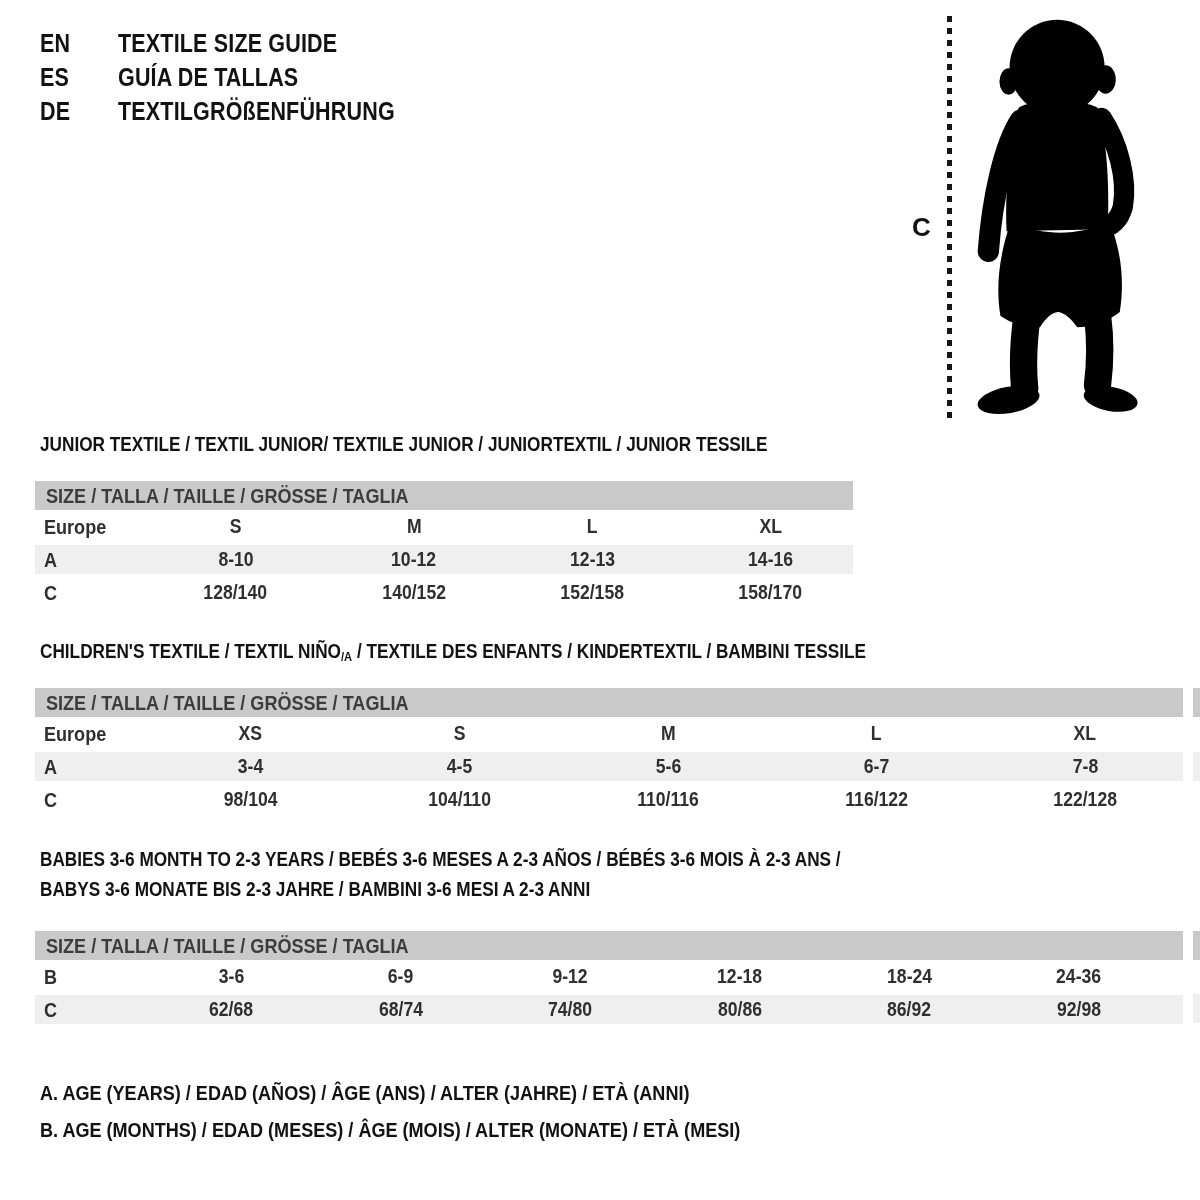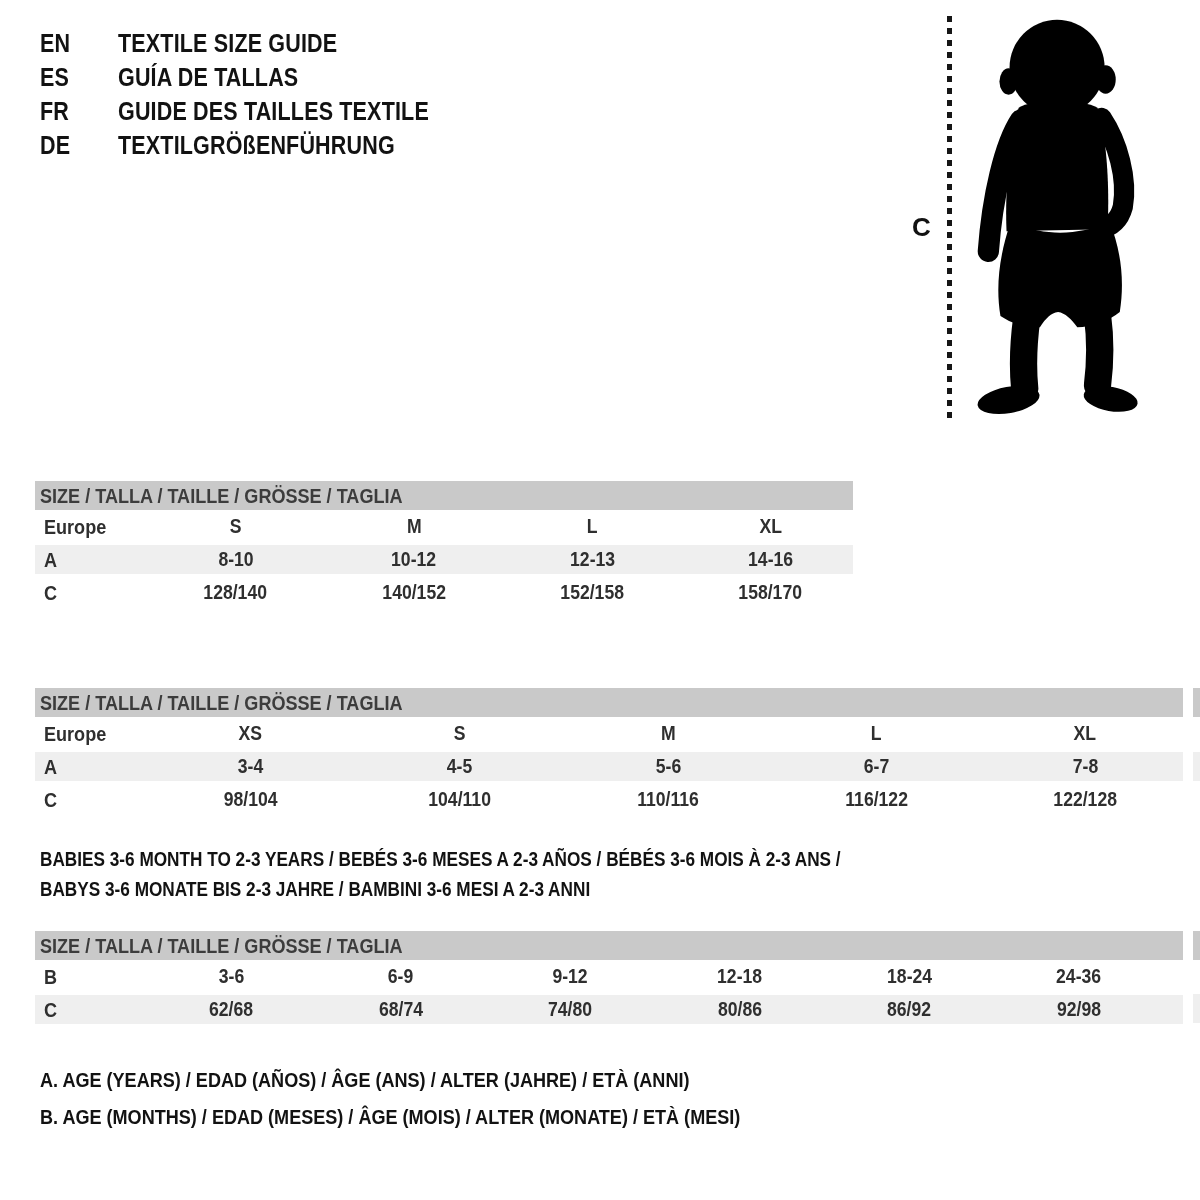--- a/index.html
+++ b/index.html
@@ -39,57 +39,53 @@
   .t-children{top:640px;}
   .t-babies{top:844px;line-height:30px;}
 
   
   .tbl{position:absolute;left:35px;}
   .tbl-junior{top:481px;width:818px;}
   .tbl-children{top:688px;width:1148px;}
   .tbl-babies{top:931px;width:1148px;}
   .tbl-head{
     height:29px;background:var(--table-header-bg);display:flex;align-items:center;
-    padding-left:5px;font-size:21px;font-weight:700;color:var(--bar-text);
+    padding-left:11px;font-size:21px;font-weight:700;color:var(--bar-text);
   }
   .tr{display:flex;height:33px;align-items:center;font-size:20px;font-weight:700;color:var(--table-text);gap:13px;}
   .tr.shaded{background:var(--row-shaded-bg);box-shadow:inset 0 2px 0 #fff,inset 0 -2px 0 #fff;}
   .tl{width:105px;flex:0 0 105px;padding-left:9px;font-size:21px;}
   .td{flex:1;display:flex;justify-content:center;}
   .tbl-babies .tr{padding-right:26px;}
   .tbl-babies.tbl .tr.shaded{padding-right:26px;}
 
   
   .sliver{position:absolute;left:1193px;width:7px;}
   .sliver.s1{top:688px;height:29px;background:var(--table-header-bg);}
   .sliver.s2{top:752px;height:29px;background:var(--row-shaded-bg);}
   .sliver.s3{top:931px;height:29px;background:var(--table-header-bg);}
   .sliver.s4{top:994px;height:29px;background:var(--row-shaded-bg);}
 
   
   .legend{position:absolute;left:40px;top:1068px;font-size:21px;font-weight:700;}
-  .legend-line{height:37px;display:flex;align-items:flex-start;}
+  .legend-line{height:37px;display:flex;align-items:flex-end;}
 </style>
 </head>
 <body>
 
 <div id="canvas">
 
   <section class="langs">
     <div class="lang-row">
       <span class="lang-code"><span class="cnd">EN</span></span>
       <span class="cnd">TEXTILE SIZE GUIDE</span>
     </div>
     <div class="lang-row">
       <span class="lang-code"><span class="cnd">ES</span></span>
       <span class="cnd">GUÍA DE TALLAS</span>
-    </div>
-    <div class="lang-row">
-      <span class="lang-code"><span class="cnd">FR</span></span>
-      <span class="cnd">GUIDE DES TAILLES TEXTILE</span>
     </div>
     <div class="lang-row">
       <span class="lang-code"><span class="cnd">DE</span></span>
       <span class="cnd">TEXTILGRÖßENFÜHRUNG</span>
     </div>
   </section>
 
   <div class="measure-line"></div>
   <div class="measure-label">C</div>
   <svg class="baby" viewBox="0 0 180 400" aria-hidden="true">
@@ -101,20 +97,21 @@
       <path d="M62,104 C46,128 34,180 30,234" stroke="#000" stroke-width="21" stroke-linecap="round" fill="none"></path>
       <path d="M142,102 C158,126 168,162 163,190 C159,205 150,210 140,212" stroke="#000" stroke-width="20" stroke-linecap="round" fill="none"></path>
       <path d="M52,205 C41,238 37,268 42,298 C54,306 68,310 81,309 C87,300 92,295 99,294 C106,295 112,301 118,309 C132,309 149,303 160,294 C165,262 161,233 150,205 C118,219 84,219 52,205 Z"></path>
       <path d="M68,300 C64,330 64,350 66,370" stroke="#000" stroke-width="27" stroke-linecap="round" fill="none"></path>
       <path d="M138,298 C142,328 140,350 138,366" stroke="#000" stroke-width="27" stroke-linecap="round" fill="none"></path>
       <ellipse cx="50" cy="381" rx="31" ry="13" transform="rotate(-10 50 381)"></ellipse>
       <ellipse cx="151" cy="380" rx="27" ry="12" transform="rotate(10 151 380)"></ellipse>
     </g>
   </svg>
 
+  <h2 class="sec-title t-junior"><span class="cnd">JUNIOR TEXTILE / TEXTIL JUNIOR/ TEXTILE JUNIOR / JUNIORTEXTIL / JUNIOR TESSILE</span></h2>
   <div class="tbl tbl-junior">
     <div class="tbl-head">
         <span class="cnd">SIZE / TALLA / TAILLE / GRÖSSE / TAGLIA</span>
       </div>
     <div class="tr">
       <span class="tl"><span class="cnd">Europe</span></span>
       <span class="td">
           <span class="cndc">S</span>
         </span>
       <span class="td">
@@ -152,20 +149,21 @@
         </span>
       <span class="td">
           <span class="cndc">152/158</span>
         </span>
       <span class="td">
           <span class="cndc">158/170</span>
         </span>
     </div>
   </div>
 
+  <h2 class="sec-title t-children"><span class="cnd"><span>CHILDREN'S TEXTILE / TEXTIL NIÑO</span><span class="sub">/A</span><span> / TEXTILE DES ENFANTS / KINDERTEXTIL / BAMBINI TESSILE</span></span></h2>
   <div class="tbl tbl-children">
     <div class="tbl-head">
         <span class="cnd">SIZE / TALLA / TAILLE / GRÖSSE / TAGLIA</span>
       </div>
     <div class="tr">
       <span class="tl"><span class="cnd">Europe</span></span>
       <span class="td">
           <span class="cndc">XS</span>
         </span>
       <span class="td">

